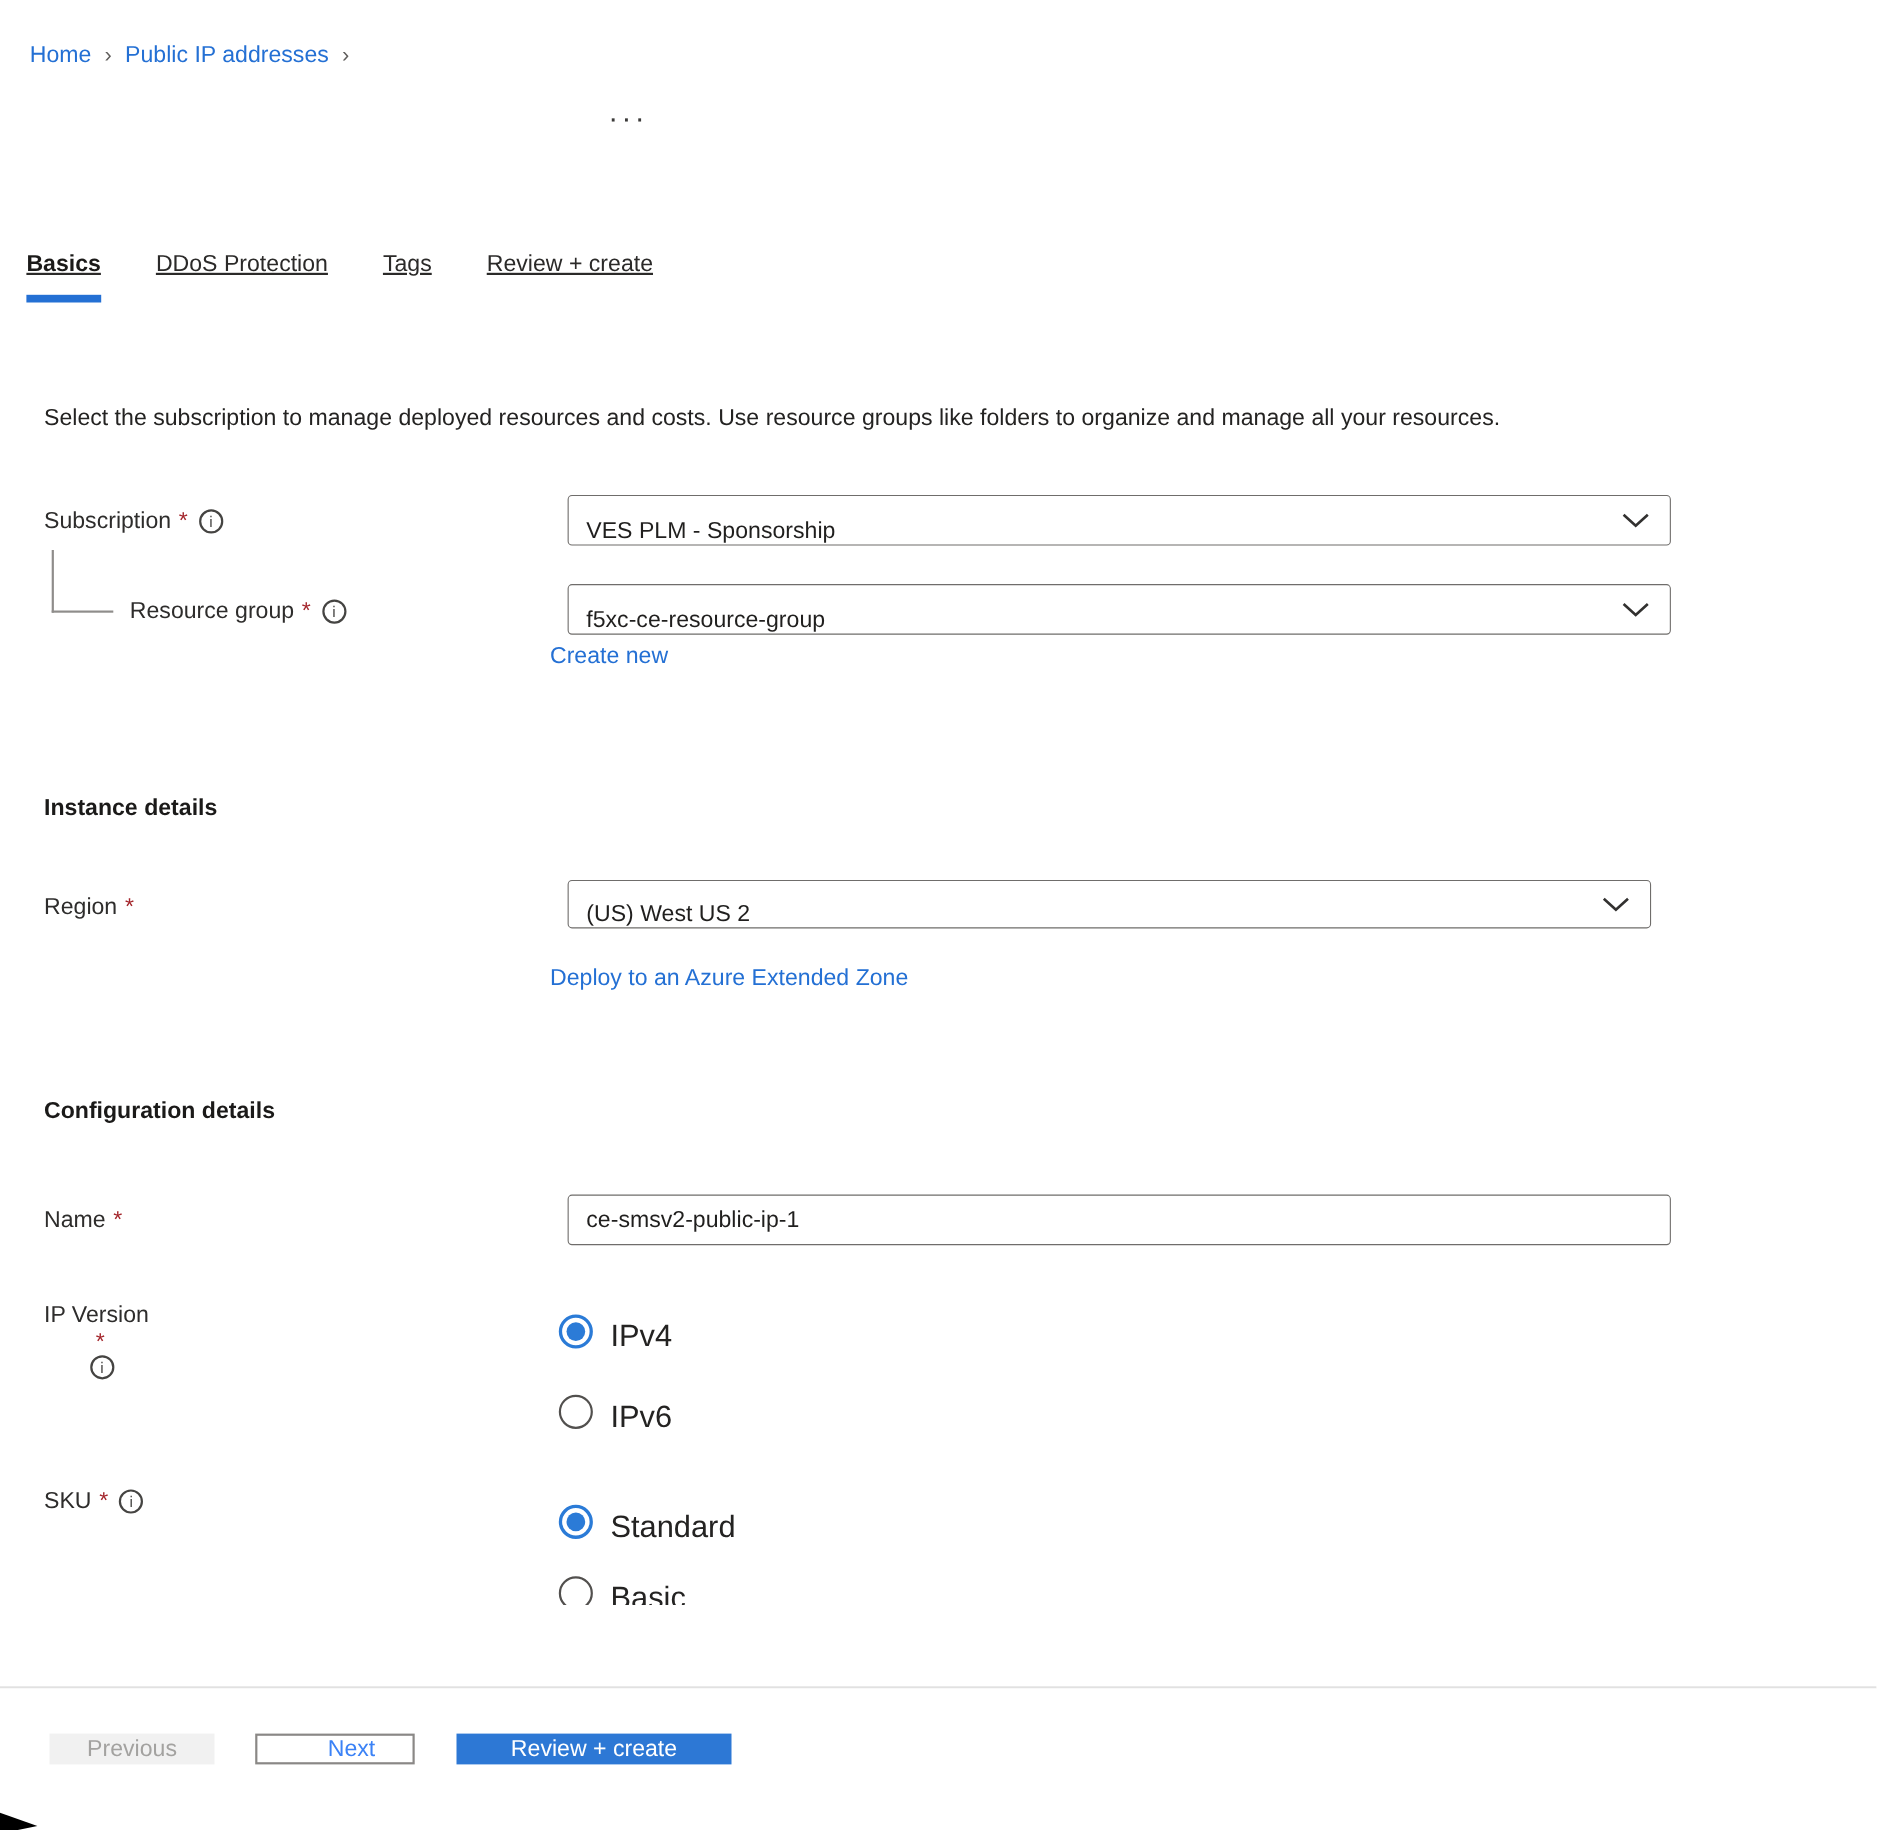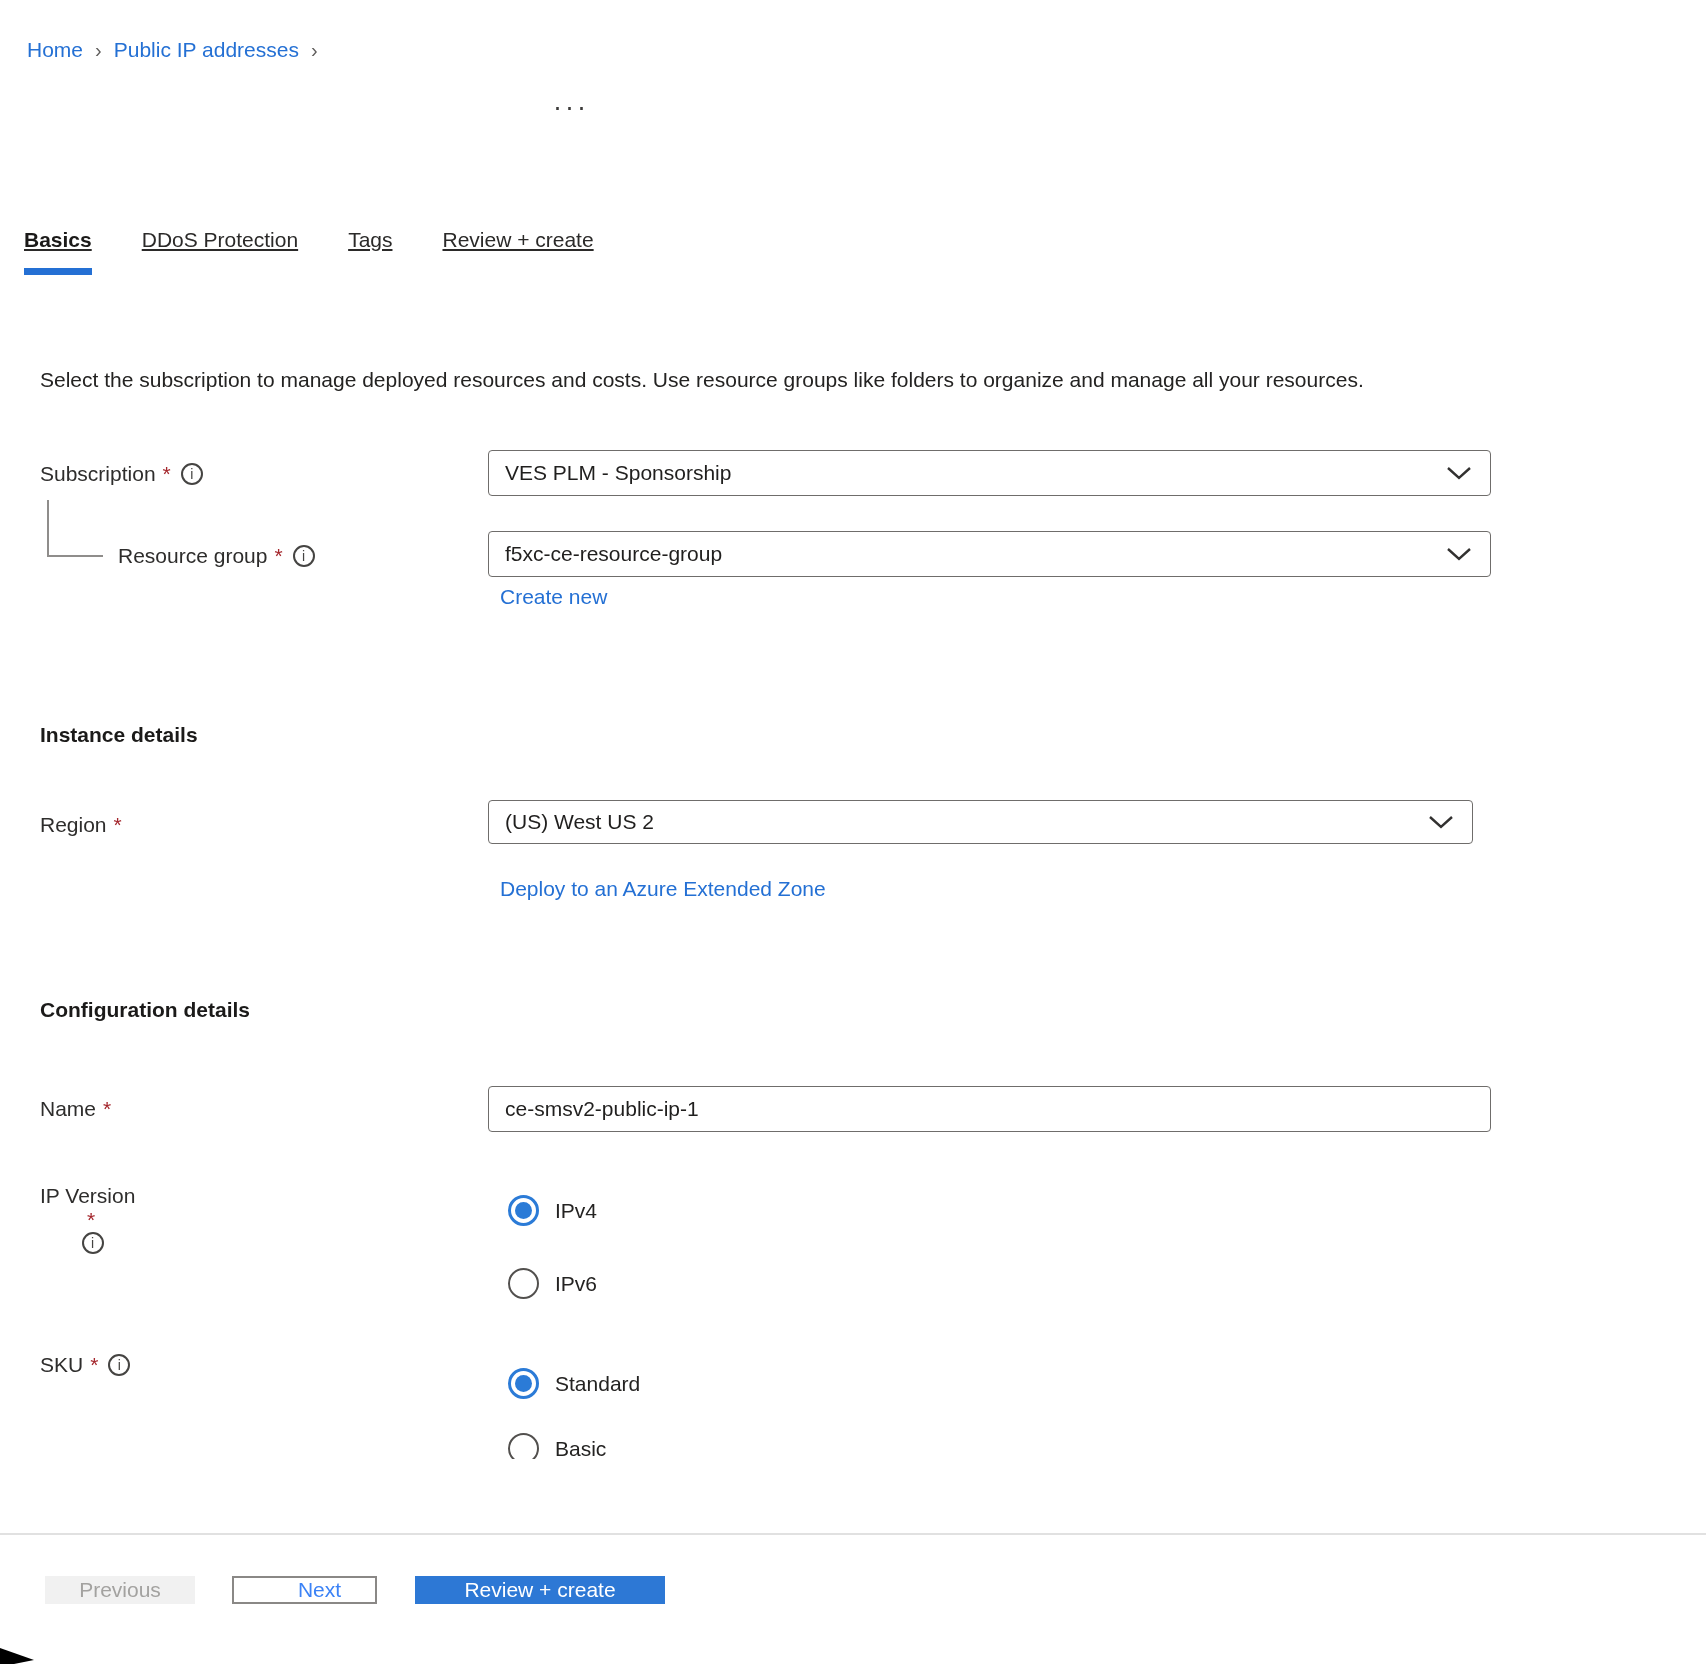--- a/index.html
+++ b/index.html
@@ -31,37 +31,37 @@
   .intro{position:absolute;left:40px;top:314px;width:1335px;font-size:21px;line-height:33px;color:#242322;}
 
   .section-heading{position:absolute;left:40px;font-size:21px;font-weight:700;color:#1b1a19;}
 
   .label{position:absolute;display:flex;align-items:center;font-size:21px;color:#2e2d2c;white-space:nowrap;}
   .req{color:var(--required);margin-left:7px;}
   .info{width:22px;height:22px;border:2px solid #454442;border-radius:50%;display:inline-flex;
         align-items:center;justify-content:center;font-size:14px;color:#454442;margin-left:10px;cursor:pointer;flex:0 0 auto;}
 
   .select,.text-input{
-    position:absolute;left:488px;height:46px;border:1px solid #6f6d6b;border-radius:4px;background:#fff;
-    font-size:21px;color:#201f1e;display:flex;align-items:center;padding:0 56px 0 16px;cursor:pointer;
+    position:absolute;left:516px;height:46px;border:1px solid #6f6d6b;border-radius:4px;background:#fff;
+    font-size:21px;color:#201f1e;display:flex;align-items:flex-end;padding:0 56px 0 16px;cursor:pointer;
   }
   .text-input{padding:0 16px;width:1003px;font-family:"Liberation Sans", sans-serif;}
   input.text-input{cursor:text;}
   .chevron{position:absolute;right:18px;top:50%;transform:translateY(-50%);}
 
   .connector-v{position:absolute;left:47px;top:472px;width:2px;height:57px;background:#8f8d8b;}
   .connector-h{position:absolute;left:47px;top:527px;width:56px;height:2px;background:#8f8d8b;}
 
   .link{position:absolute;left:500px;font-size:21px;color:var(--link);cursor:pointer;white-space:nowrap;}
 
   .radio{position:absolute;left:508px;width:31px;height:31px;border-radius:50%;background:#fff;cursor:pointer;}
   .radio.unselected{border:2px solid #52504e;}
   .radio.selected{border:3px solid var(--accent);}
   .radio.selected::after{content:"";position:absolute;inset:4px;border-radius:50%;background:var(--accent);}
-  .radio-label{position:absolute;left:555px;font-size:21px;color:#242322;cursor:pointer;white-space:nowrap;}
+  .radio-label{position:absolute;left:555px;font-size:28px;color:#242322;cursor:pointer;white-space:nowrap;}
 
   .footer-divider{position:absolute;left:0;top:1533px;width:1706px;height:2px;background:#e1e1e1;}
   .footer{position:absolute;left:0;top:1535px;width:1706px;height:129px;background:#fff;}
   .btn{position:absolute;top:41px;height:28px;font-size:21px;border-radius:0;display:flex;
        align-items:center;justify-content:center;font-family:"Liberation Sans", sans-serif;cursor:pointer;}
   .btn-previous{left:45px;width:150px;background:#f1f1f1;color:#a3a2a0;border:none;}
   .btn-next{left:232px;width:145px;background:#fff;border:2px solid #8a8886;color:#3b82f6;padding-left:36px;}
   .btn-review{left:415px;width:250px;background:var(--button_primary);color:#fff;border:none;}
 
   .cursor-artifact{position:absolute;left:0;top:1646px;width:36px;height:18px;}

